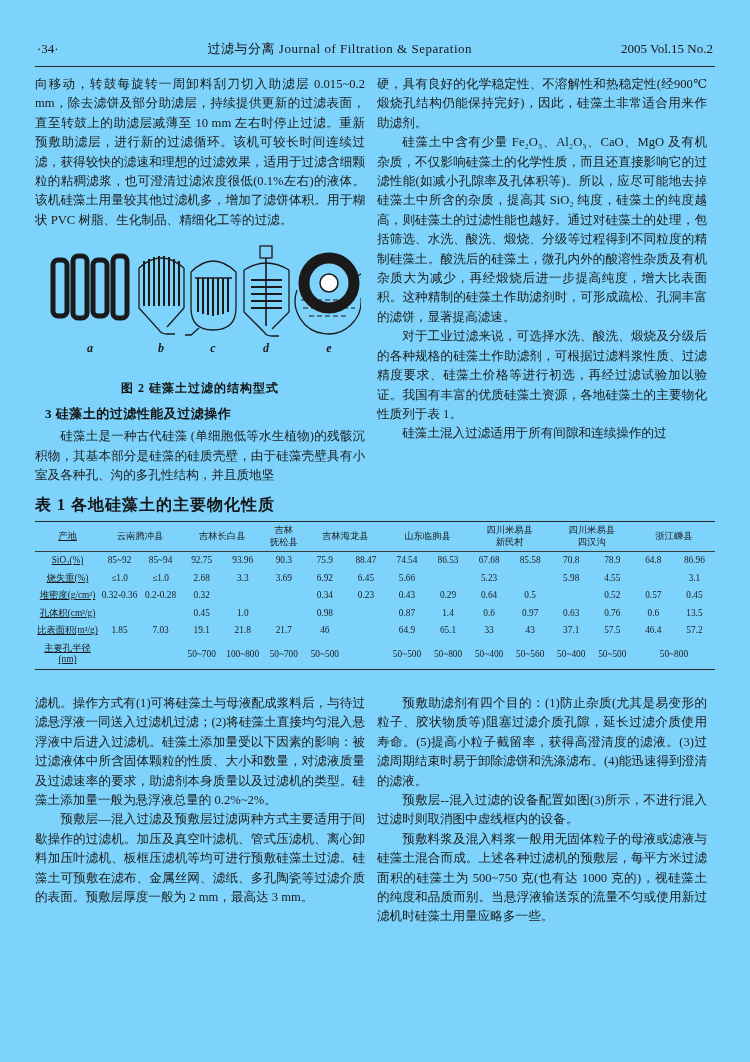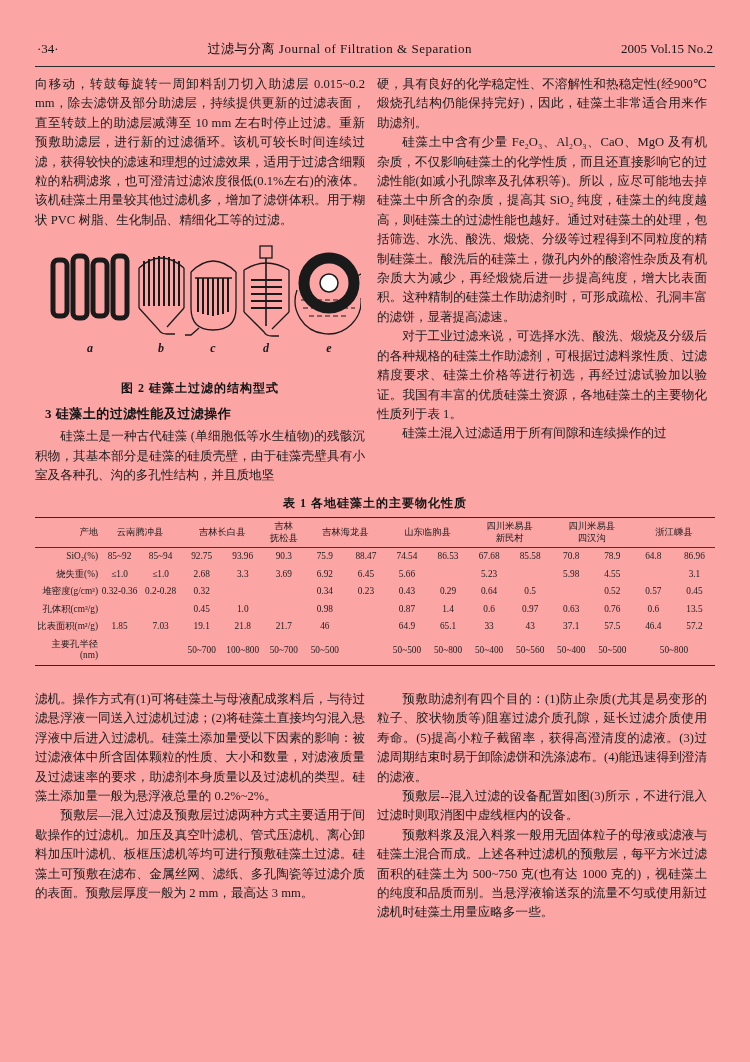--- a/index.html
+++ b/index.html
@@ -1,19 +1,19 @@
 <!DOCTYPE html>
 <html><head>
 <meta charset="utf-8">
 <style>
   * { margin: 0; padding: 0; box-sizing: border-box; }
   html, body { background: #e8e8e8; }
   body { width: 750px; height: 1062px; margin: 0 auto; }
   .page {
-    width: 750px; height: 1062px; background: #fca5a5; color: #151515;
+    width: 750px; height: 1062px; background: #7dd3fc; color: #151515;
     font-family: "Liberation Serif", "DejaVu Serif", serif;
     padding: 26px 35px 0 35px; overflow: hidden;
   }
   
   .page-header {
     display: flex; justify-content: space-between; align-items: baseline;
     font-size: 13px; padding: 14px 2px 8px 2px;
     border-bottom: 1.6px solid #2a2a2a;
   }
   .page-header .center { letter-spacing: 0.5px; }
@@ -25,31 +25,31 @@
     text-indent: 2em; color: #1b1b1b;
   }
   p.no-indent { text-indent: 0; }
   
   .figure-block { margin: 8px 0 4px 0; text-align: center; }
   .figure-block svg { display: block; margin: 0 auto; }
   .figure-caption { font-size: 12px; margin-top: 20px; font-weight: bold; letter-spacing: 1px; }
   .section-heading { font-size: 13px; font-weight: bold; margin: 8px 0 4px 10px; letter-spacing: 0.5px; }
   
   .table-section { margin-top: 10px; }
-  .table-title { text-align: center; font-weight: bold; font-size: 12px; margin-bottom: 5px; letter-spacing: 1px; }
+  .table-title { font-weight: bold; font-size: 16px; margin-bottom: 5px; letter-spacing: 1px; }
   table.ptable {
     width: 100%; border-collapse: collapse; table-layout: fixed;
     border-top: 1.6px solid #2a2a2a; border-bottom: 1.6px solid #2a2a2a;
     font-size: 9.3px; line-height: 11.5px;
   }
   table.ptable td {
     text-align: center; padding: 3px 1px; white-space: pre-line;
     overflow: hidden; color: #1b1b1b;
   }
-  table.ptable td:first-child { text-align: right; padding-left: 2px; }
+  table.ptable td:first-child { text-align: center; padding-left: 2px; text-decoration: underline; }
   table.ptable tr.rule-below td { border-bottom: 1px solid #3a3a3a; }
   table.ptable col.label-col { width: 64px; }
   
   .cols.bottom { margin-top: 24px; }
   .svg-ink { stroke: #1a1a1a; fill: none; }
 </style>
 </head>
 <body>
 
 <div class="page">

